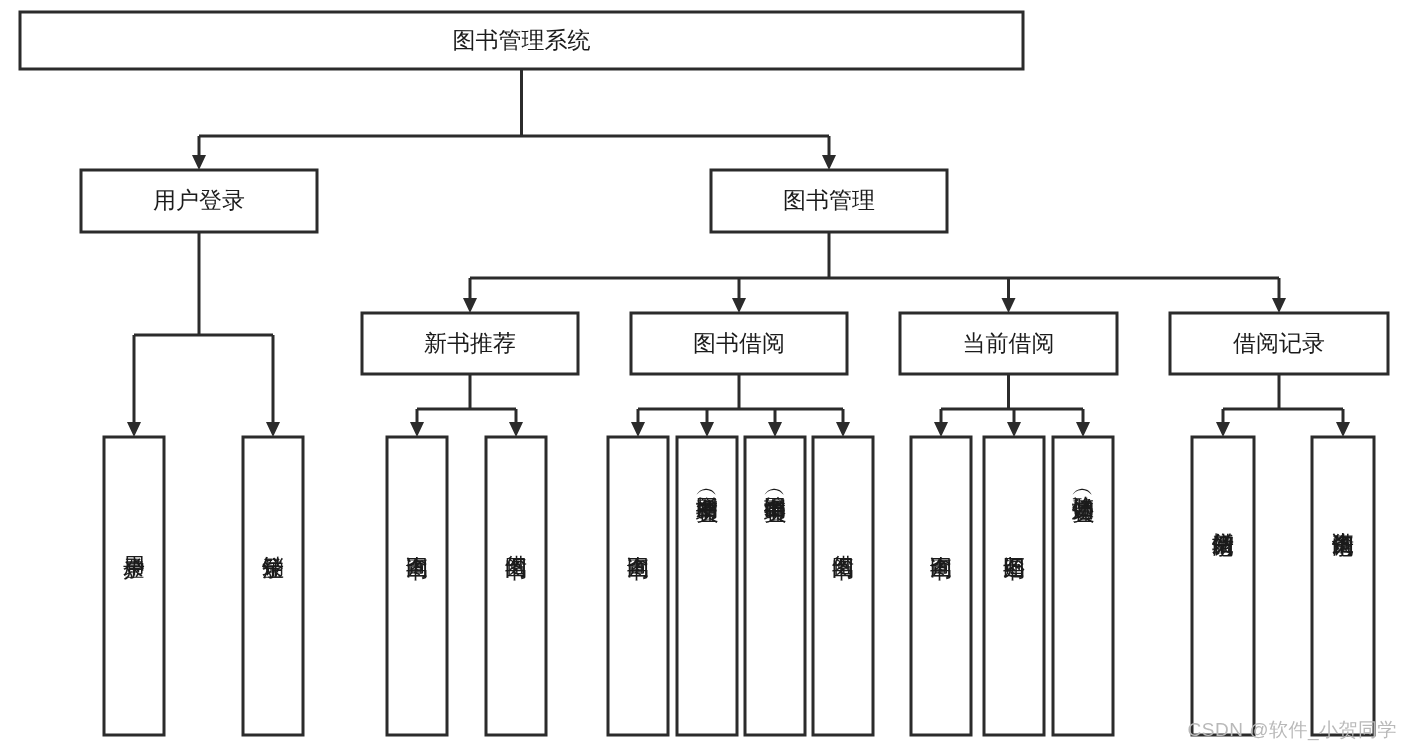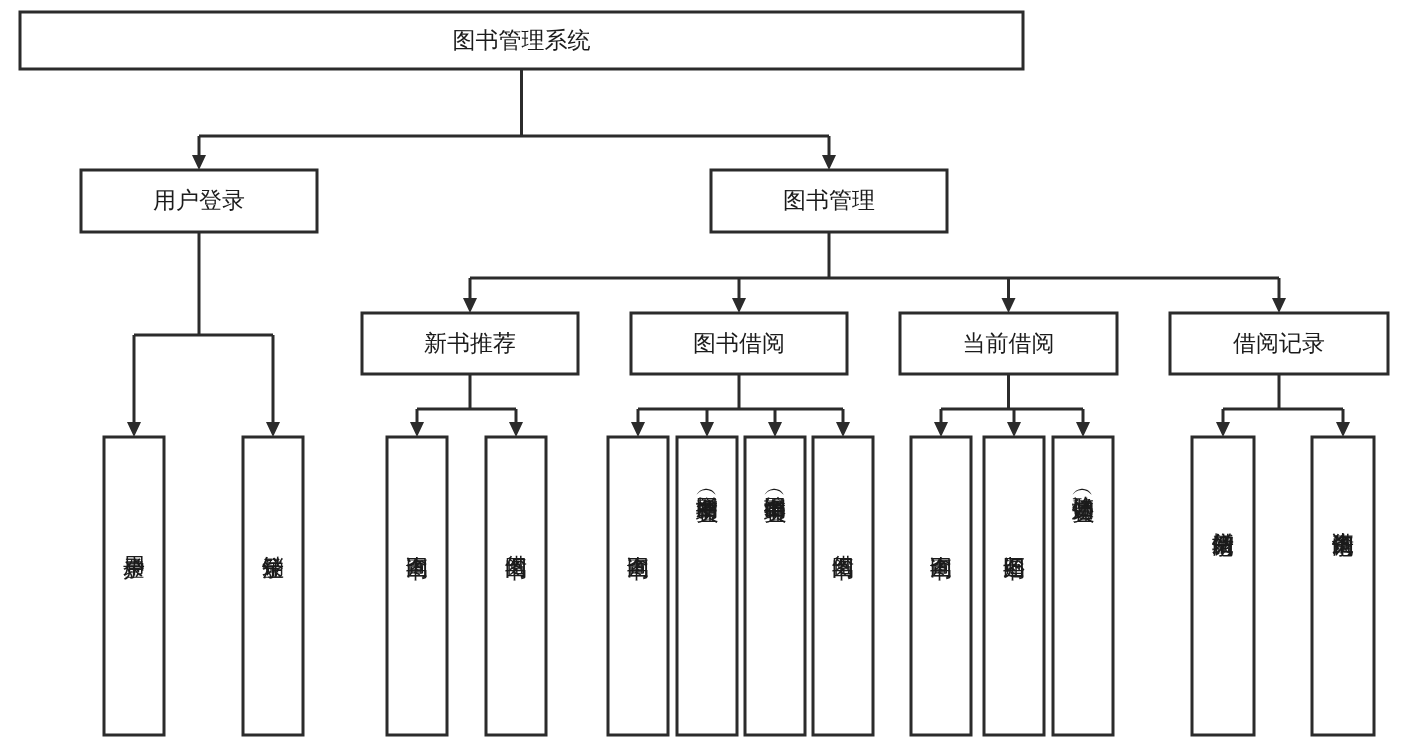--- a/index.html
+++ b/index.html
@@ -207,13 +207,14 @@
       <div class="vlabel-wrap" style="left: 1053px; top: 437px; width: 60px; height: 298px;">
         <div class="vlabel-text" style="margin-top: 41px;">确认归还（管理员）</div>
       </div>
       <div class="vlabel-wrap" style="left: 1192px; top: 437px; width: 62px; height: 298px;">
         <div class="vlabel-text" style="margin-top: 77px;">新增借阅记录</div>
       </div>
       <div class="vlabel-wrap" style="left: 1312px; top: 437px; width: 62px; height: 298px;">
         <div class="vlabel-text" style="margin-top: 77px;">查询借阅记录</div>
       </div>
     </div>
+  <div class="watermark">CSDN @软件_小贺同学</div>
 </div>
 
 </body></html>

